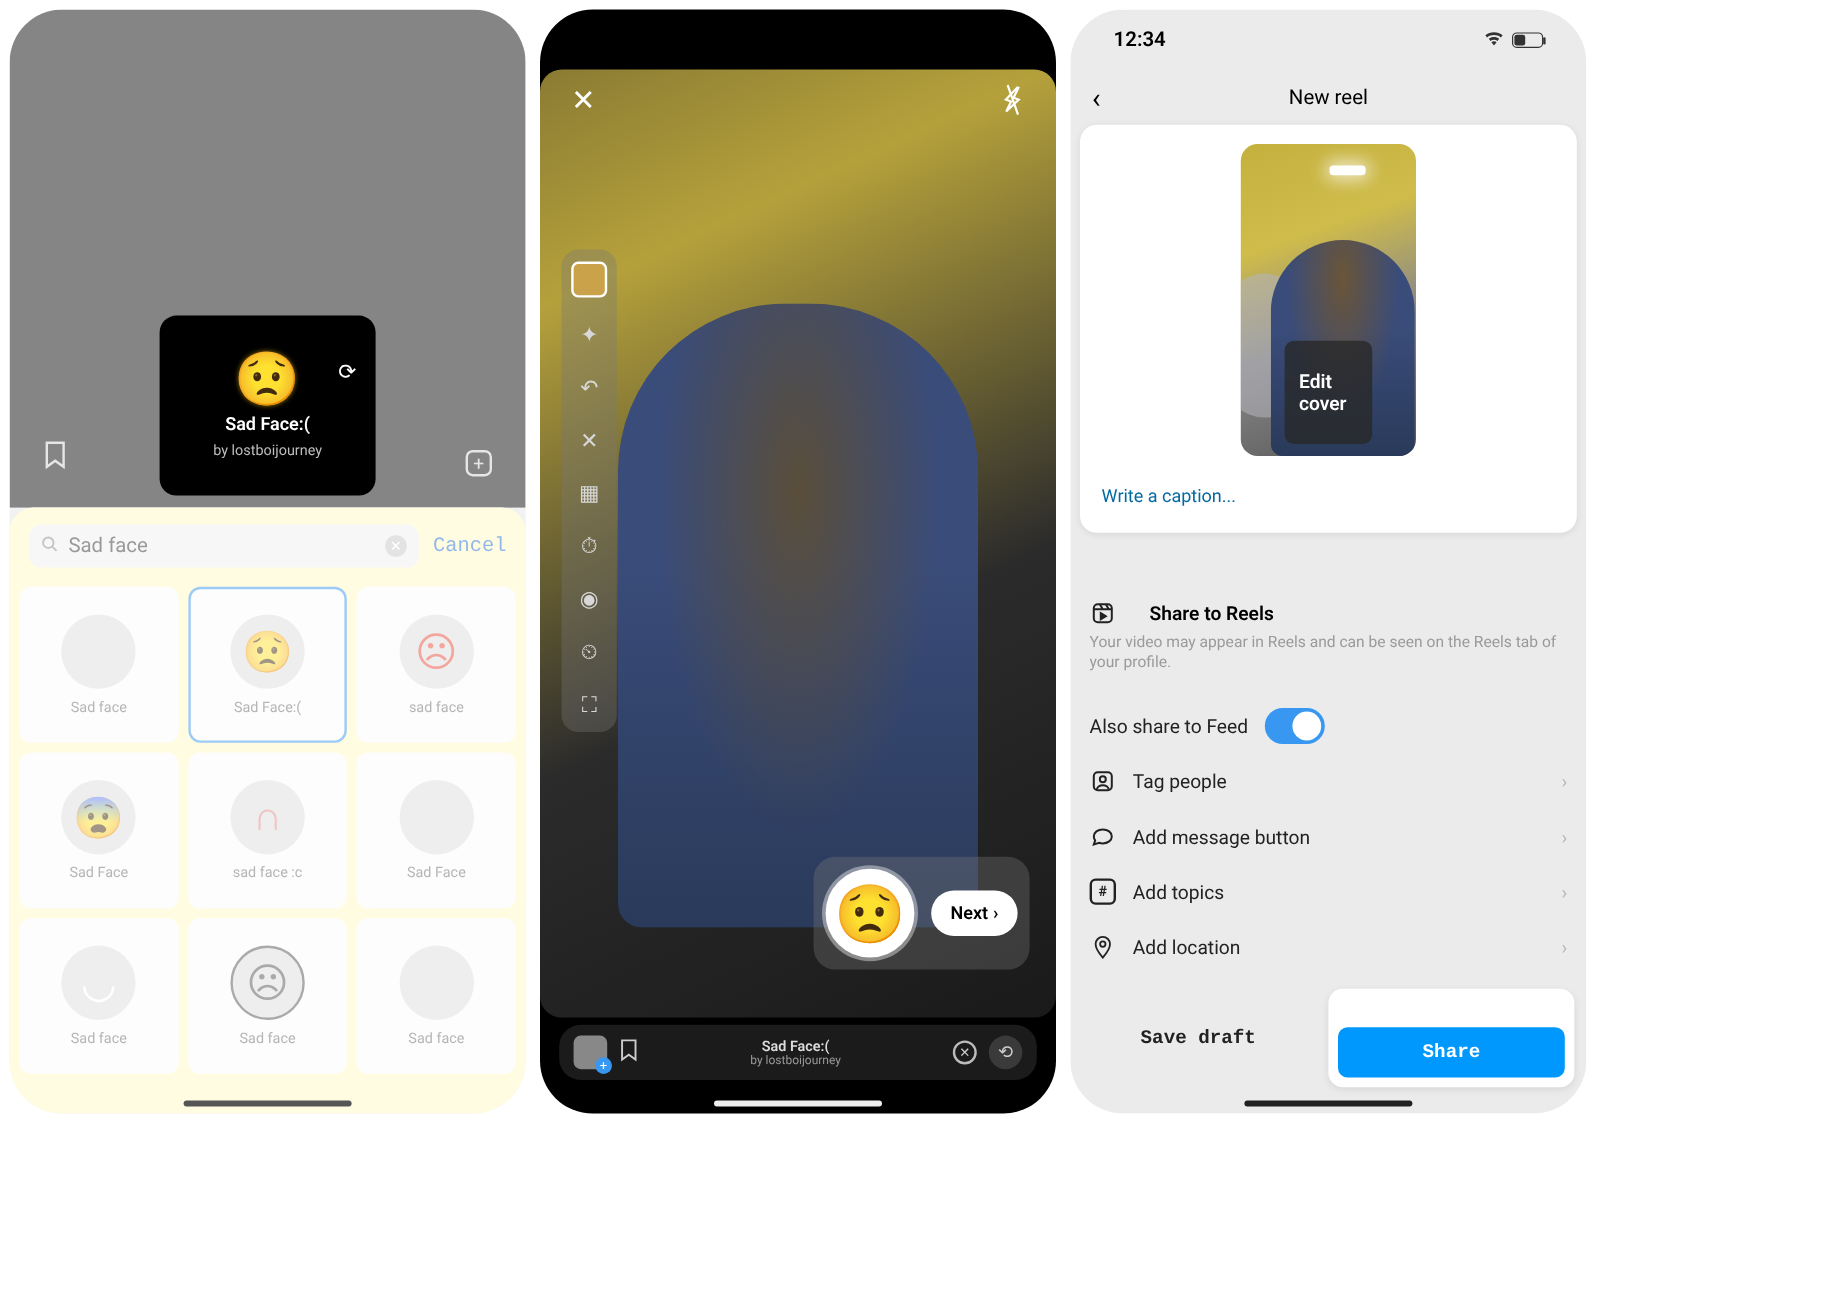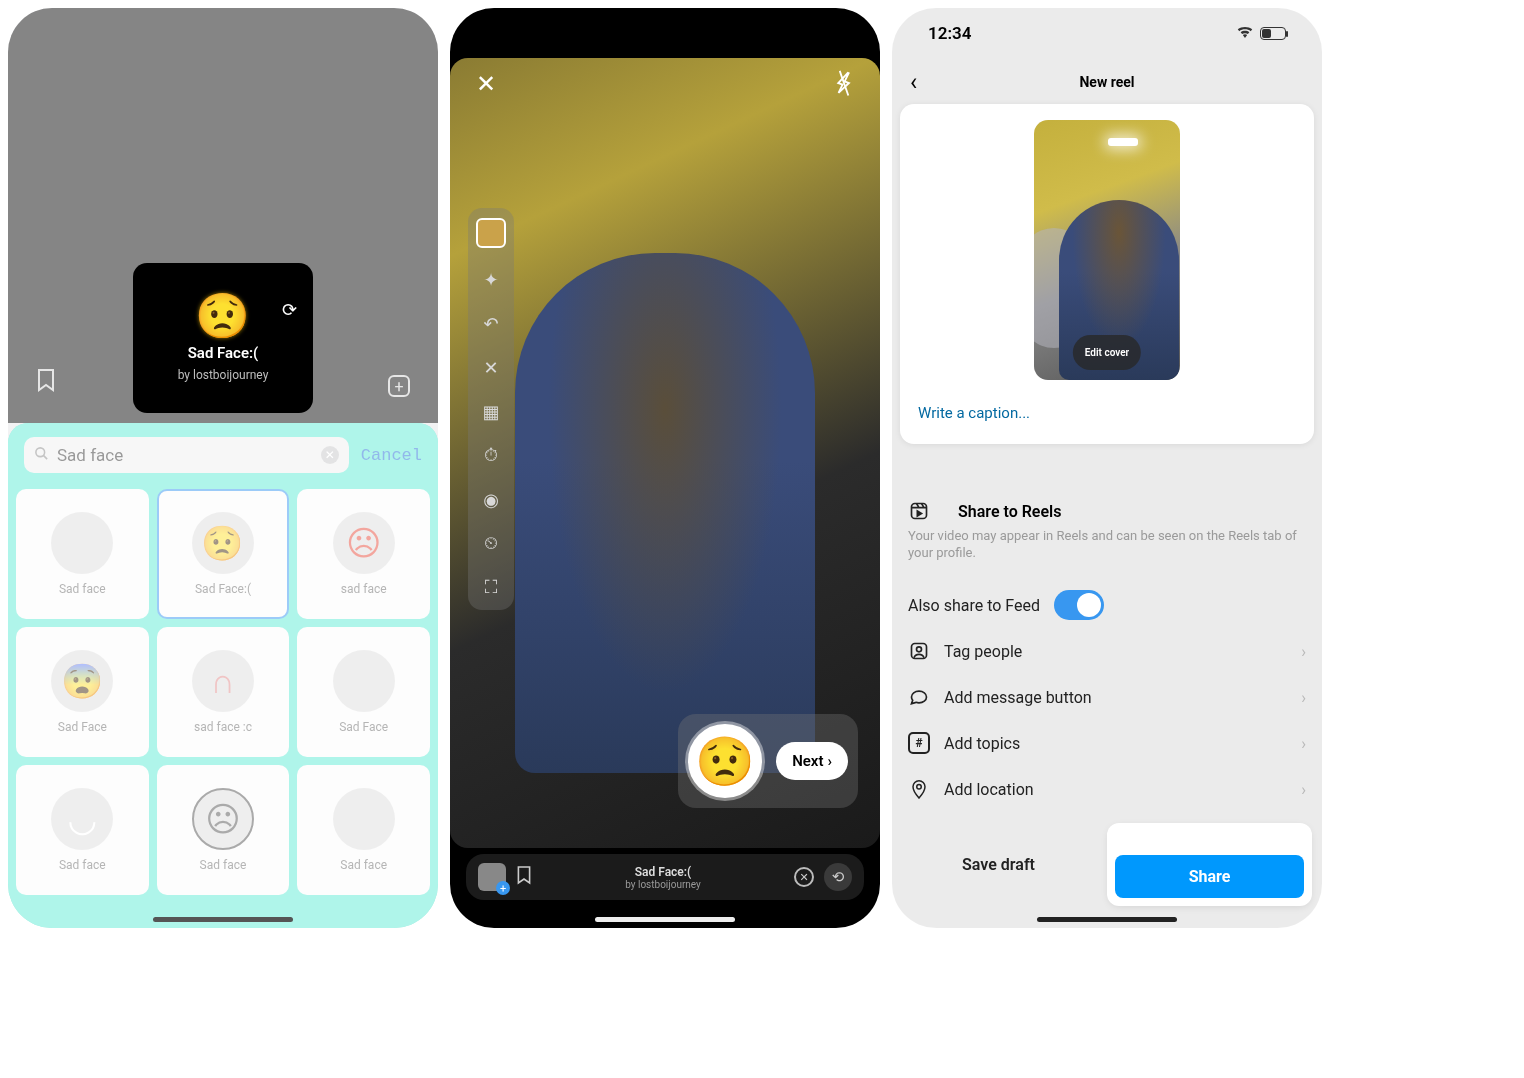--- a/index.html
+++ b/index.html
@@ -46,21 +46,21 @@
   .s1 .save-icon {
     position: absolute; left: 28px; bottom: 26px; color: #e6e6e6; font-size: 22px;
   }
   .s1 .plus-icon {
     position: absolute; right: 28px; bottom: 26px; color: #e6e6e6; font-size: 22px;
     border: 2px solid #e6e6e6; border-radius: 6px; width: 22px; height: 22px;
     display:flex; align-items:center; justify-content:center; font-size:16px;
   }
   .s1 .sheet {
     position: absolute; inset: 415px 0 0 0;
-    background: #5eead4; border-radius: 20px 20px 0 0;
+    background: #fef9c3; border-radius: 20px 20px 0 0;
   }
   .s1 .sheet-dim { position:absolute; inset:0; background: rgba(255,255,255,0.5); pointer-events:none; border-radius: inherit; }
   .s1 .search-row {
     display:flex; align-items:center; gap:12px; padding: 14px 16px 8px;
   }
   .s1 .search-box {
     flex:1; background: #efefef; border-radius: 10px; height: 36px;
     display:flex; align-items:center; gap:8px; padding:0 10px; color:#444;
   }
   .s1 .search-box .mag { color:#8a8a8a; font-size:16px; }
@@ -144,43 +144,43 @@
     position:absolute; top:10px; left:0; right:0; height:30px; display:flex; justify-content:space-between; align-items:center; padding:0 36px; font-weight:600; font-size:17px;
   }
   .s3 .status-bar .right-icons { display:flex; gap:6px; align-items:center; font-size:15px; }
   .s3 .batt { border:1.5px solid #333; border-radius:4px; width:26px; height:13px; position:relative; }
   .s3 .batt::before { content:""; position:absolute; inset:1px 60% 1px 1px; background:#333; border-radius:2px; }
   .s3 .batt::after { content:""; position:absolute; right:-3px; top:3px; width:2px; height:6px; background:#333; border-radius:1px; }
   .s3 .nav {
     position:absolute; top:54px; left:0; right:0; height:40px; display:flex; align-items:center; justify-content:center;
   }
   .s3 .nav .back { position:absolute; left:18px; font-size:24px; color:#000; }
-  .s3 .nav .title { font-weight:700; font-size:14px; }
+  .s3 .nav .title { font-weight:400; font-size:17px; }
   .s3 .card {
     position:absolute; top:96px; left:8px; right:8px; background:#fff; border-radius:14px;
     padding:16px 12px 8px; box-shadow: 0 1px 6px rgba(0,0,0,0.08);
   }
   .s3 .cover-wrap { display:flex; justify-content:center; }
   .s3 .cover {
     width:146px; height:260px; border-radius:14px; overflow:hidden; position:relative;
     background: linear-gradient(160deg, #c4b03d 0%, #d0bc4a 30%, #888 60%, #555 100%);
   }
   .s3 .cover .lamp { position:absolute; top:18px; right:42px; width:30px; height:8px; background:#fff; border-radius:3px; box-shadow:0 0 14px 4px rgba(255,255,255,0.7); }
   .s3 .cover .figure {
     position:absolute; left:50%; bottom:0; transform:translateX(-40%);
     width:120px; height:180px;
     background: radial-gradient(ellipse at 50% 18%, #6a5538 0%, rgba(0,0,0,0) 55%),
                 linear-gradient(180deg, #3a4c7a 40%, #2a3a5a 100%);
     border-radius:60px 60px 10px 10px;
   }
   .s3 .cover .ghost { position:absolute; left:-14px; bottom:32px; width:68px; height:120px; background:rgba(180,180,190,0.55); border-radius:36px; }
   .s3 .edit-cover {
     position:absolute; bottom:10px; left:50%; transform:translateX(-50%);
-    background: rgba(40,40,40,0.8); color:#fff; font-size:10px; font-weight:600;
-    padding:12px 12px; border-radius:19px;
+    background: rgba(40,40,40,0.8); color:#fff; font-size:16px; font-weight:600;
+    padding:24px 12px; border-radius:8px;
   }
   .s3 .caption { padding:24px 6px 14px; font-size:15px; color:#0369a1; }
   .s3 .section {
     position:absolute; left:10px; right:10px; display:flex; flex-direction:column;
   }
   .s3 .sec-reels { top:484px; padding:8px 6px; }
   .s3 .sec-reels .row1 { display:flex; align-items:center; gap:28px; font-weight:600; font-size:16px; margin-bottom:6px; }
   .s3 .sec-reels .desc { font-size:13px; color:#9a9a9a; line-height:1.3; }
   .s3 .list { top:574px; }
   .s3 .list-row {
@@ -190,21 +190,21 @@
   .s3 .list-row.with-toggle { justify-content:flex-start; }
   .s3 .chev { margin-left:auto; color:#b9b9b9; font-size:16px; }
   .s3 .toggle {
     width:50px; height:30px; background:#3897f0; border-radius:15px; position:relative;
   }
   .s3 .toggle::after { content:""; position:absolute; right:3px; top:3px; width:24px; height:24px; background:#fff; border-radius:50%; }
   .s3 .row-icon { width:22px; height:22px; display:flex; align-items:center; justify-content:center; color:#222; font-size:18px; }
   .s3 .row-icon.box { border:2px solid #222; border-radius:5px; font-size:12px; font-weight:700; }
   .s3 .row-icon.pin svg { width:18px; height:22px; }
   .s3 .bottom {
-    position:absolute; left:0; right:0; bottom:24px; display:flex; gap:16px; padding:0 12px; align-items:center;
+    position:absolute; left:0; right:0; bottom:24px; display:flex; gap:16px; padding:0 12px; align-items:center;font-family:Liberation Mono, monospace;
   }
   .s3 .draft { flex:1; text-align:center; font-weight:600; font-size:16px; color:#222; padding:14px 0; }
   .s3 .share-wrap { flex:1; background:#fff; border-radius:10px; padding:6px; box-shadow:0 0 0 2px #fff, 0 2px 8px rgba(0,0,0,0.12); }
   .s3 .share { background:#0098fd; color:#fff; font-weight:700; font-size:16px; border-radius:8px; padding:12px 0; text-align:center;margin-top:24px; }
   .s3 .homebar { position:absolute; bottom:6px; left:50%; transform:translateX(-50%); width:140px; height:5px; background:#222; border-radius:3px; }
 
   
   .t-face { background: radial-gradient(circle, #d9c2a8 40%, #c4ad93 100%); }
   .t-yellow { background: radial-gradient(circle, #ffe15a 40%, #f1c40f 100%); }
   .t-red { color:#e74c3c; background:#f8e0de; }

